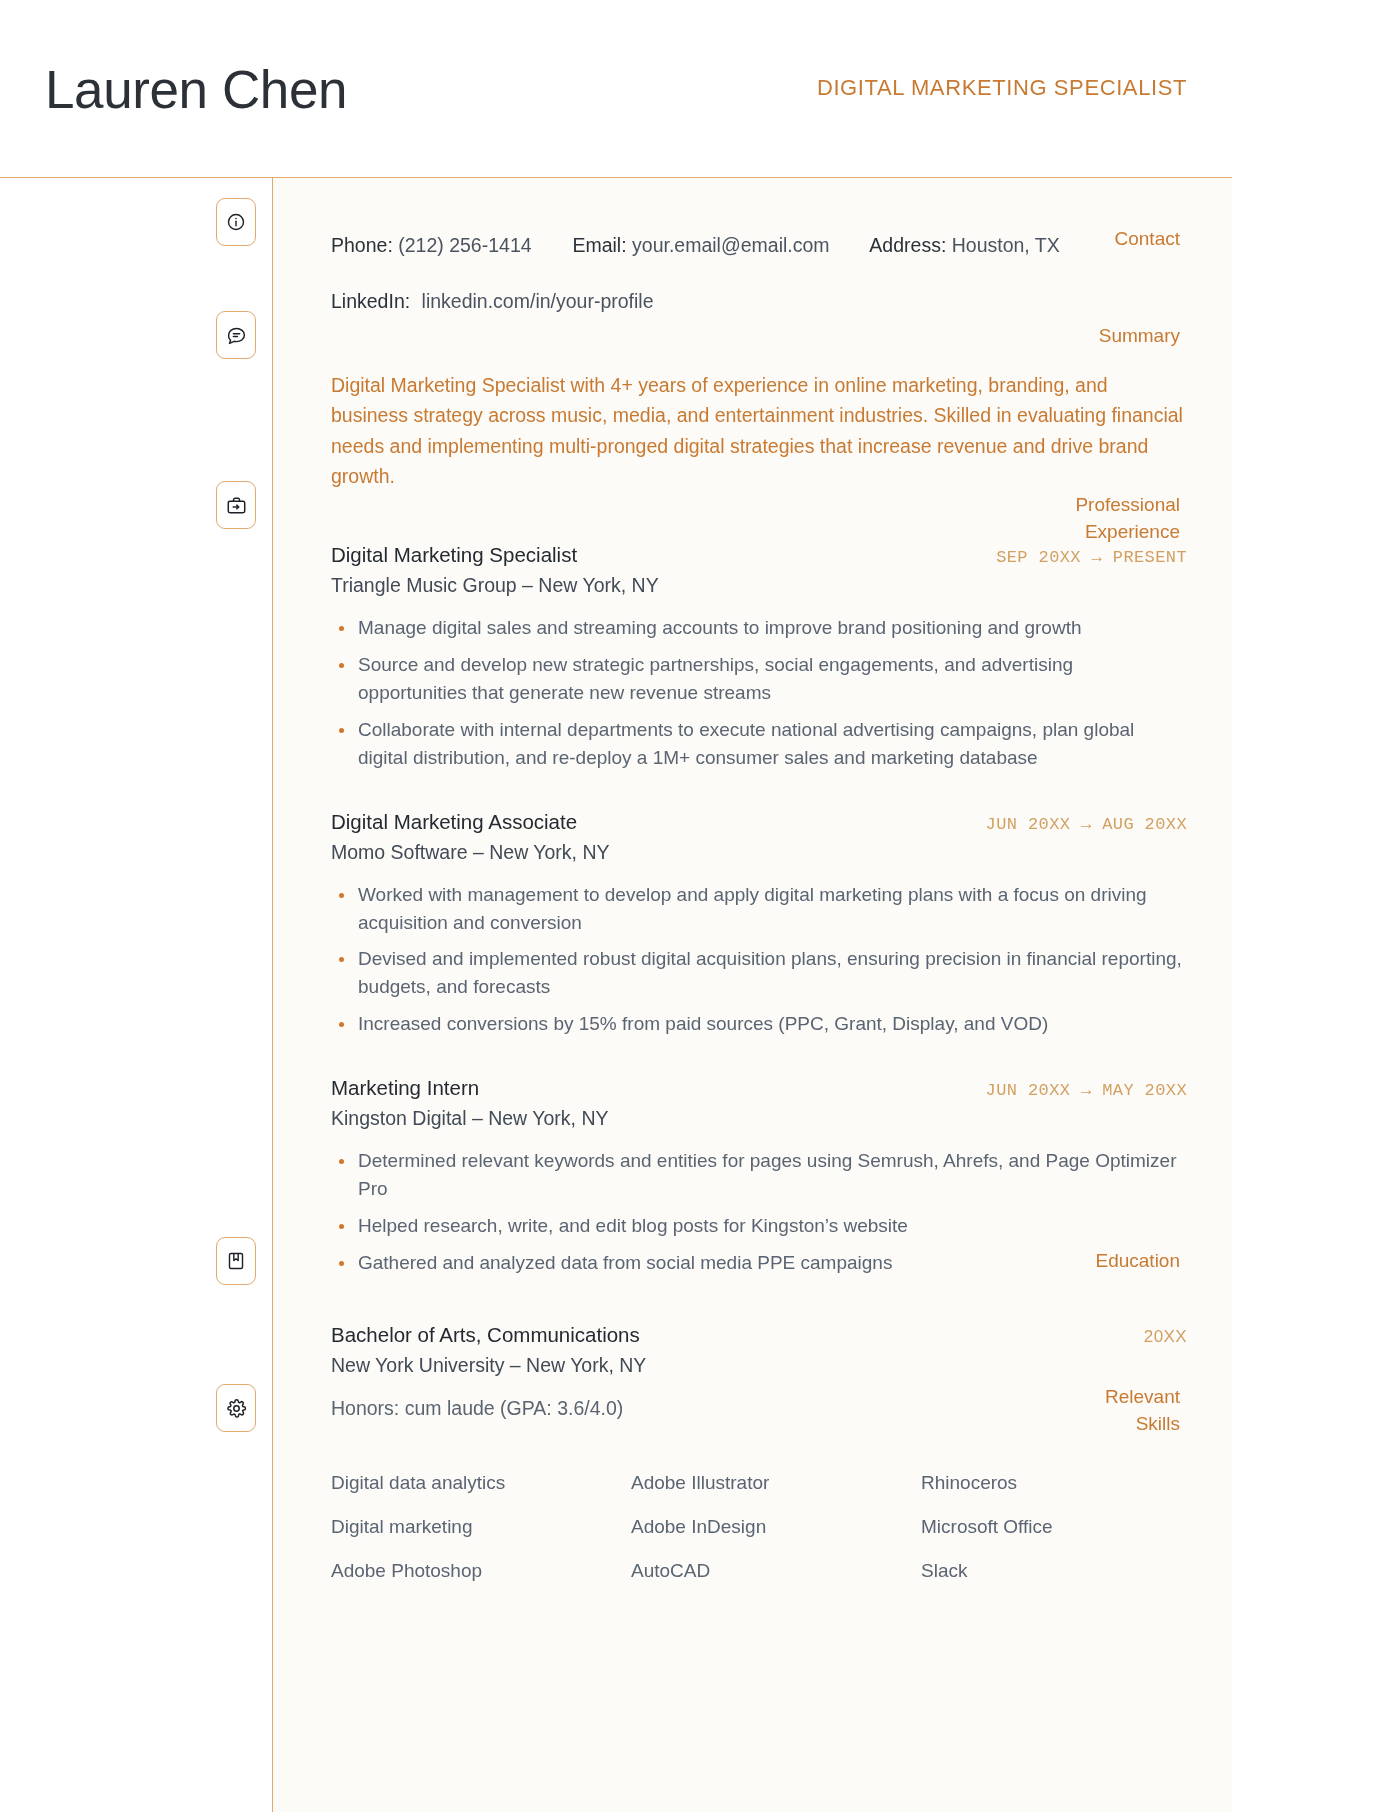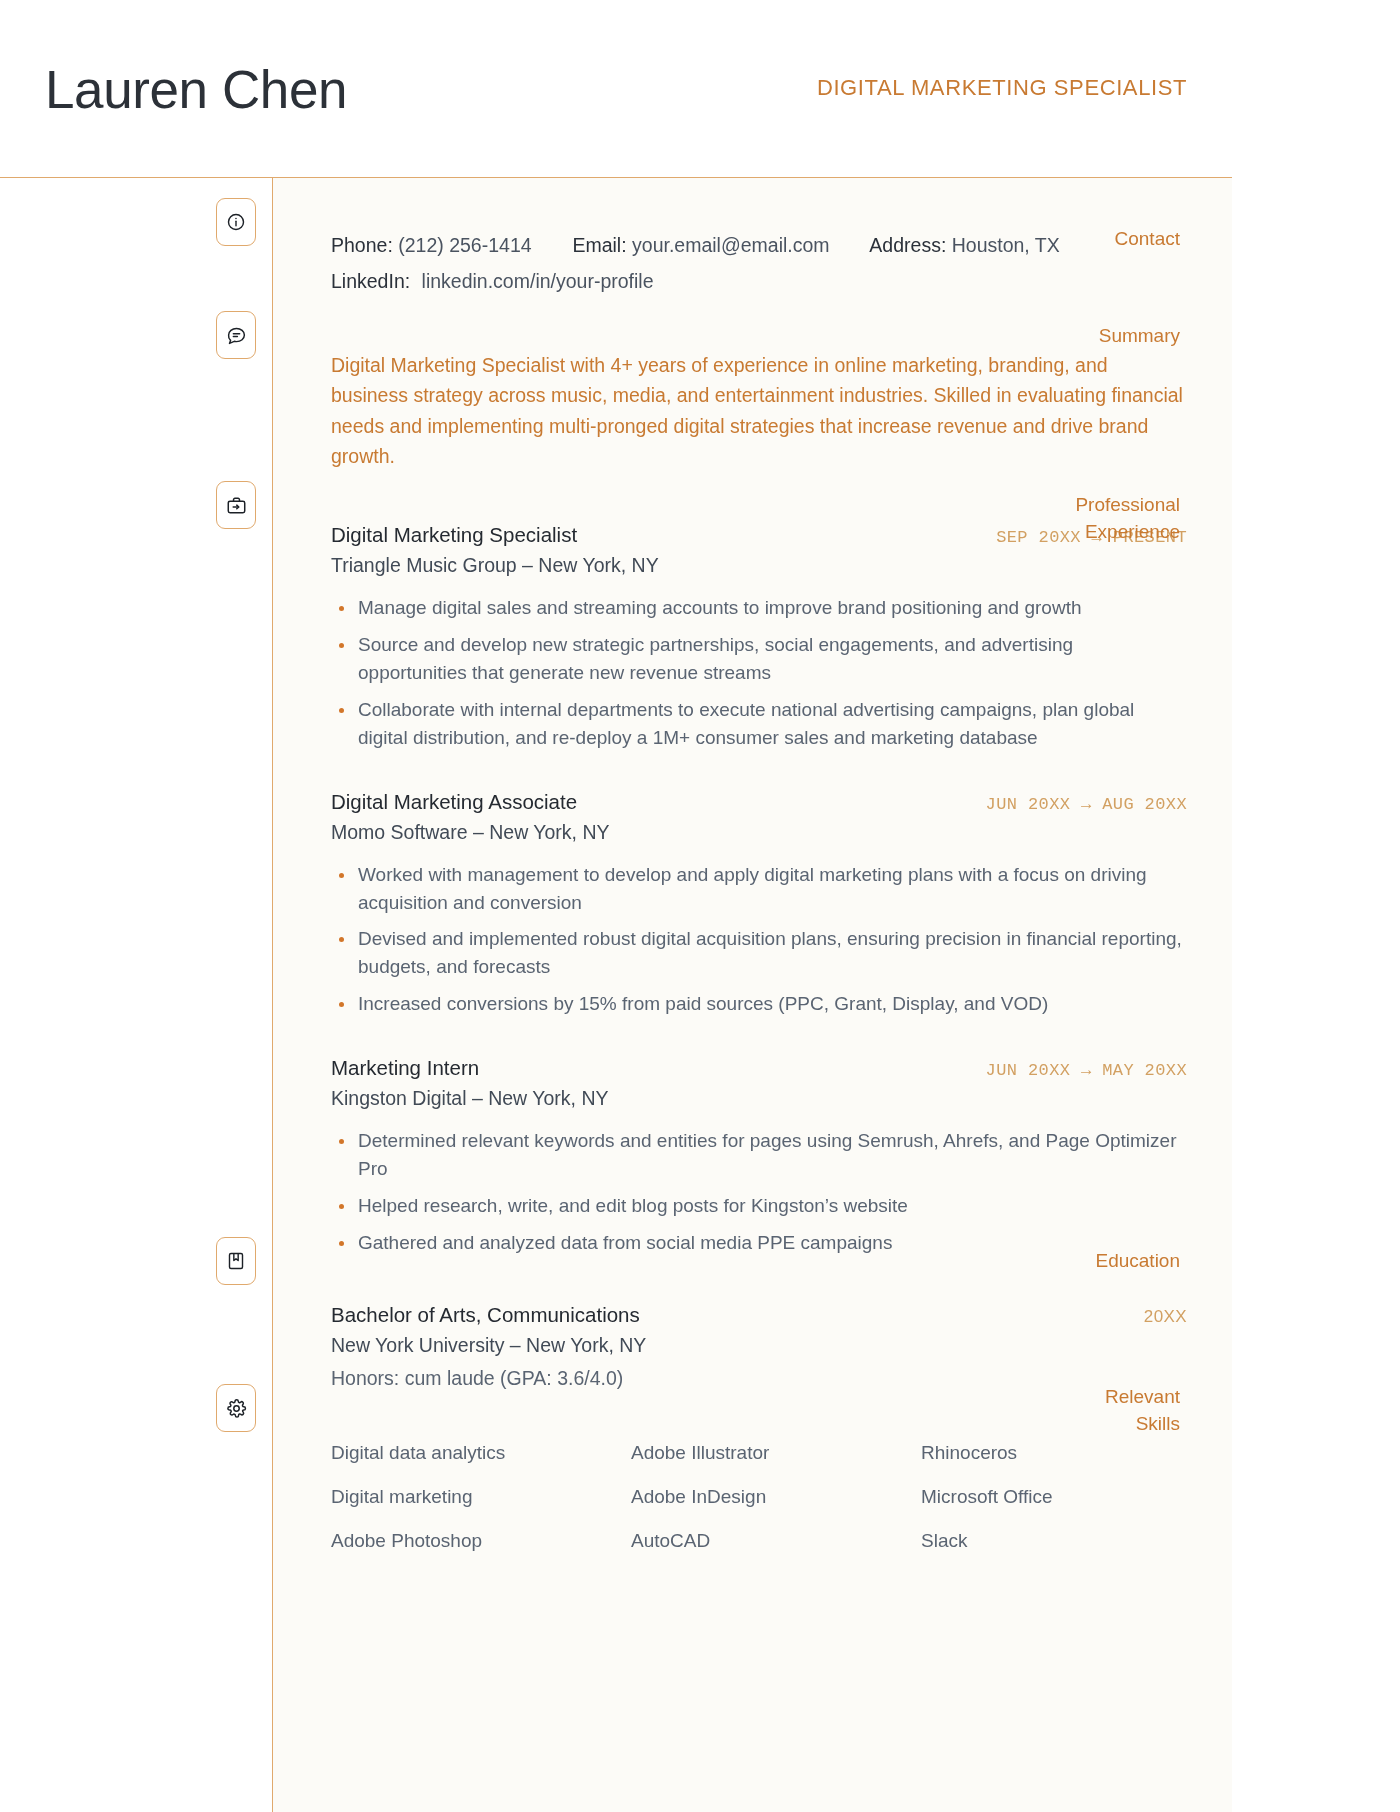--- a/index.html
+++ b/index.html
@@ -187,21 +187,21 @@
   }
 
   .edu-degree { font-size: 20.5px; color: #252a31; }
   .edu-year {
     font-size: 17px;
     color: #d2a062;
     letter-spacing: 0.4px;
     white-space: nowrap;
   }
   .edu-school { font-size: 19.5px; color: #414a56; margin-top: 7px; }
-  .edu-honors { font-size: 19.5px; color: #5a6472; margin-top: 10px; }
+  .edu-honors { font-size: 19.5px; color: #5a6472; margin-top: 20px; }
 
   .skills-grid {
     display: grid;
     grid-template-columns: 300px 290px 1fr;
     row-gap: 22px;
   }
 
   .skill {
     font-size: 19px;
     color: #5a6472;
@@ -226,21 +226,21 @@
         <div class="contact-line">
           <span class="lbl">Phone:</span>
           <span class="val">(212) 256-1414</span>
           <span class="contact-gap"></span>
           <span class="lbl">Email:</span>
           <span class="val">your.email@email.com</span>
           <span class="contact-gap"></span>
           <span class="lbl">Address:</span>
           <span class="val">Houston, TX</span>
         </div>
-        <div class="contact-line" style="margin-top:4px;">
+        <div class="contact-line" style="margin-top:24px;">
           <span class="lbl">LinkedIn:</span>
           <span class="val" style="padding-left:6px;">linkedin.com/in/your-profile</span>
         </div>
       </div>
 
       <div class="section" style="padding-top:53px;">
         <div class="summary-text">Digital Marketing Specialist with 4+ years of experience in online marketing, branding, and business strategy across music, media, and entertainment industries. Skilled in evaluating financial needs and implementing multi-pronged digital strategies that increase revenue and drive brand growth.</div>
       </div>
 
       <div class="section" style="padding-top:52px;">

